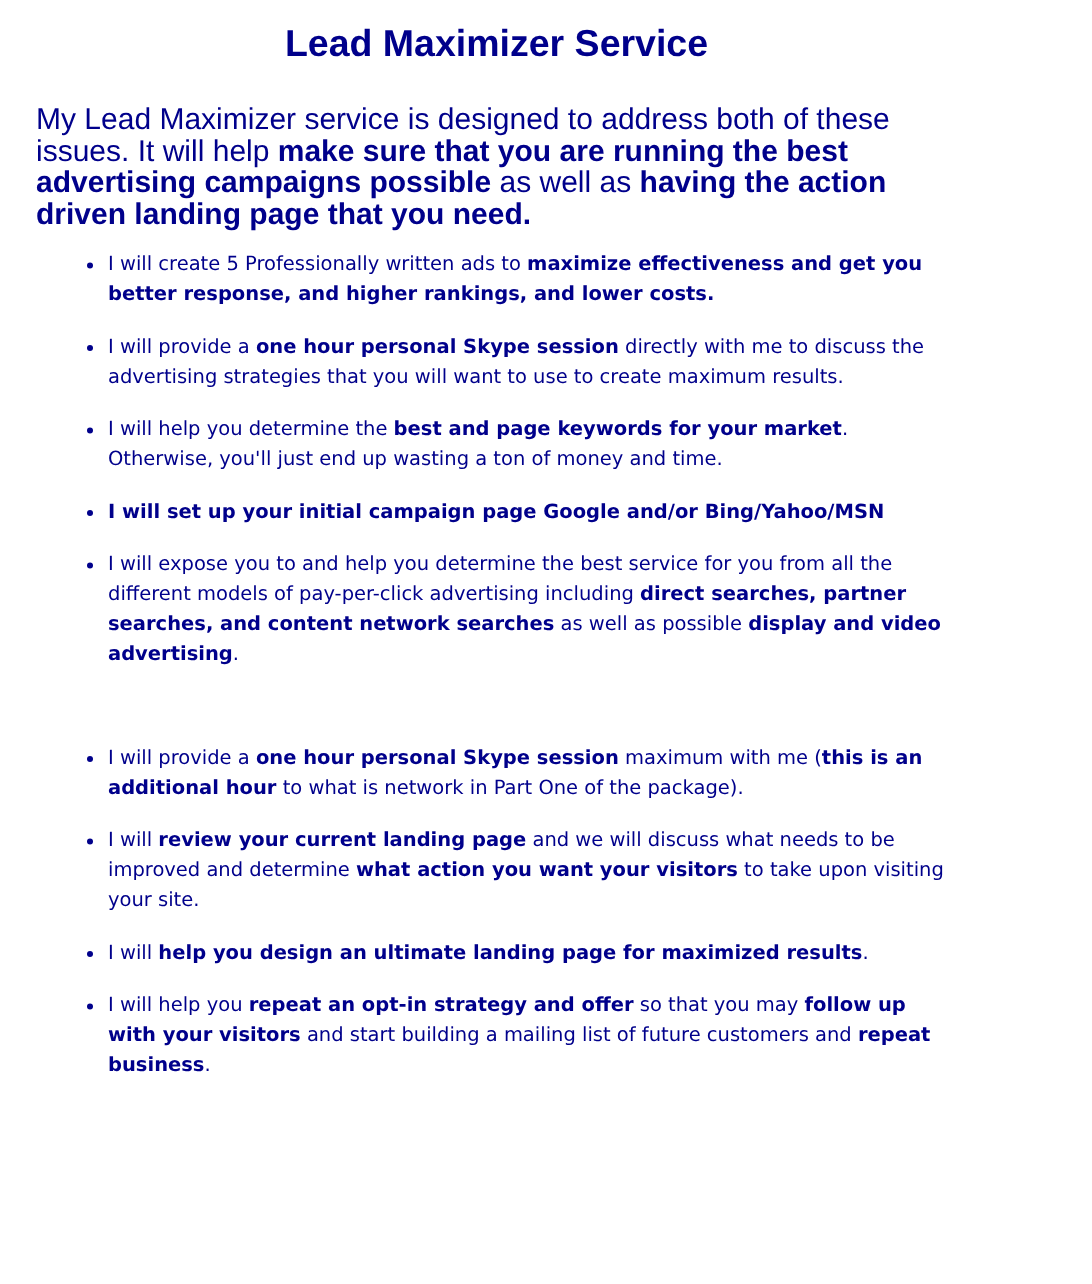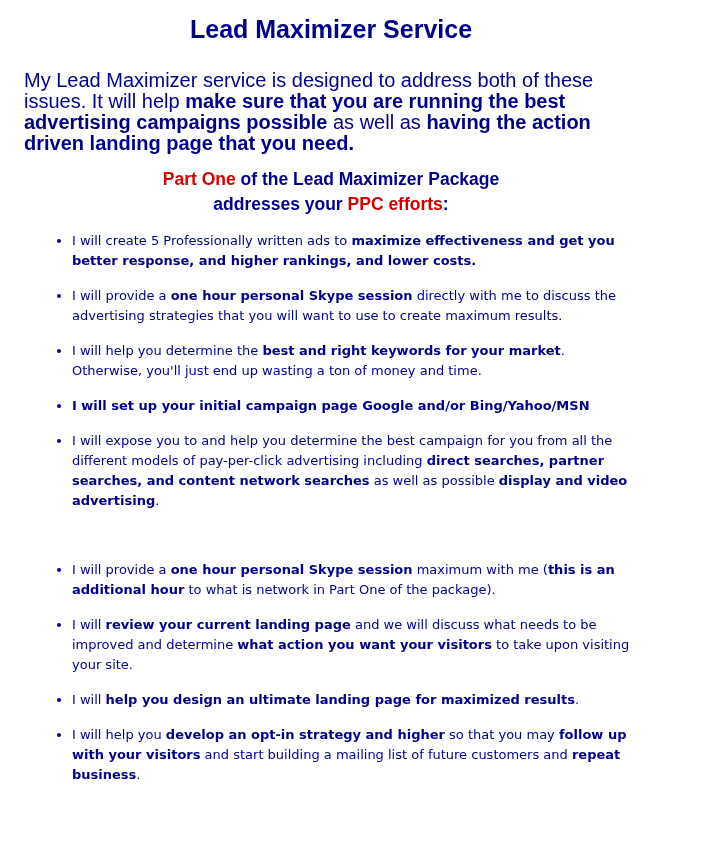--- a/index.html
+++ b/index.html
@@ -60,35 +60,31 @@
 </head>
 <body>
 
 <div class="page">
 
   <h1 class="title">Lead Maximizer Service</h1>
 
   <p class="intro"><span class="">My Lead Maximizer service is designed to address both of these issues. It will help </span><span class="b ">make sure that you are running the best advertising campaigns possible</span><span class=""> as well as </span><span class="b ">having the action driven landing page that you need.</span></p>
 
   <section>
-    <h2 class="section-heading">
-      <span class="heading-line"><span class="r">Part One</span><span class=""> of the Lead Maximizer Package</span></span>
-      <span class="heading-line"><span class="">addresses your </span><span class="r">PPC efforts</span><span class="">:</span></span>
-    </h2>
     <ul class="bullets">
         <li><span class="">I will create 5 Professionally written ads to </span><span class="b ">maximize effectiveness and get you better response, and higher rankings, and lower costs.</span></li>
         <li><span class="">I will provide a </span><span class="b ">one hour personal Skype session</span><span class=""> directly with me to discuss the advertising strategies that you will want to use to create maximum results.</span></li>
-        <li><span class="">I will help you determine the </span><span class="b ">best and right keywords for your market</span><span class="">. Otherwise, you'll just end up wasting a ton of money and time.</span></li>
+        <li><span class="">I will help you determine the </span><span class="b ">best and page keywords for your market</span><span class="">. Otherwise, you'll just end up wasting a ton of money and time.</span></li>
         <li><span class="b ">I will set up your initial campaign page Google and/or Bing/Yahoo/MSN</span></li>
-        <li><span class="">I will expose you to and help you determine the best campaign for you from all the different models of pay-per-click advertising including </span><span class="b ">direct searches, partner searches, and content network searches</span><span class=""> as well as possible </span><span class="b ">display and video advertising</span><span class="">.</span></li>
+        <li><span class="">I will expose you to and help you determine the best service for you from all the different models of pay-per-click advertising including </span><span class="b ">direct searches, partner searches, and content network searches</span><span class=""> as well as possible </span><span class="b ">display and video advertising</span><span class="">.</span></li>
       </ul>
   </section>
 
   <section class="part-two">
     <ul class="bullets">
         <li><span class="">I will provide a </span><span class="b ">one hour personal Skype session</span><span class=""> maximum with me (</span><span class="b ">this is an additional hour</span><span class=""> to what is network in Part One of the package).</span></li>
         <li><span class="">I will </span><span class="b ">review your current landing page</span><span class=""> and we will discuss what needs to be improved and determine </span><span class="b ">what action you want your visitors</span><span class=""> to take upon visiting your site.</span></li>
         <li><span class="">I will </span><span class="b ">help you design an ultimate landing page for maximized results</span><span class="">.</span></li>
-        <li><span class="">I will help you </span><span class="b ">develop an opt-in strategy and higher</span><span class=""> so that you may </span><span class="b ">follow up with your visitors</span><span class=""> and start building a mailing list of future customers and </span><span class="b ">repeat business</span><span class="">.</span></li>
+        <li><span class="">I will help you </span><span class="b ">repeat an opt-in strategy and offer</span><span class=""> so that you may </span><span class="b ">follow up with your visitors</span><span class=""> and start building a mailing list of future customers and </span><span class="b ">repeat business</span><span class="">.</span></li>
       </ul>
   </section>
 
 </div>
 
 </body></html>

